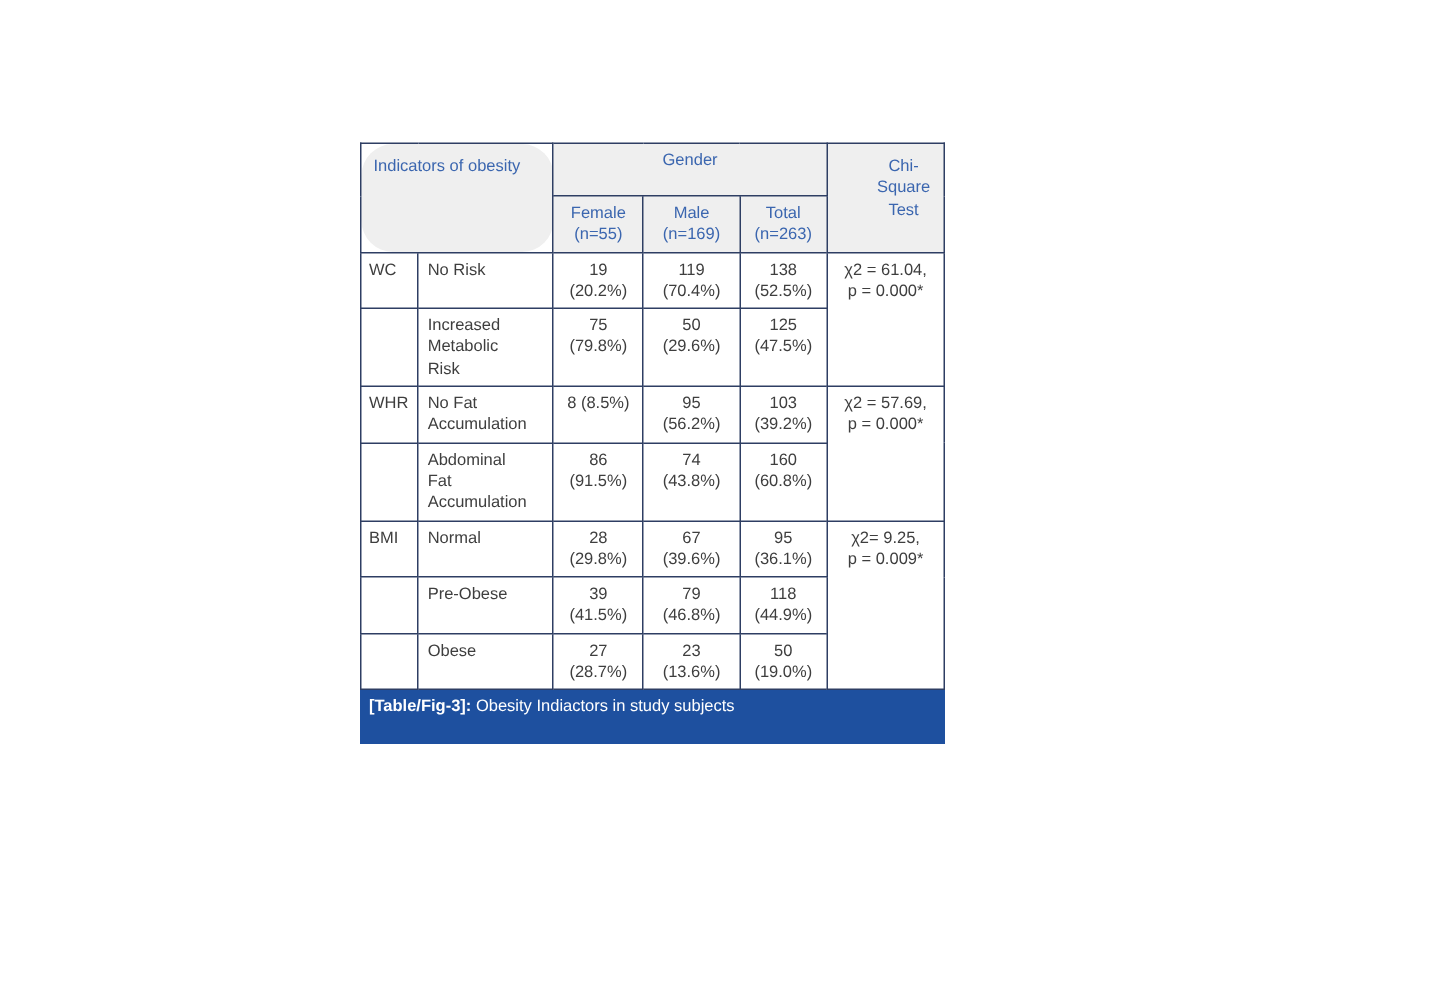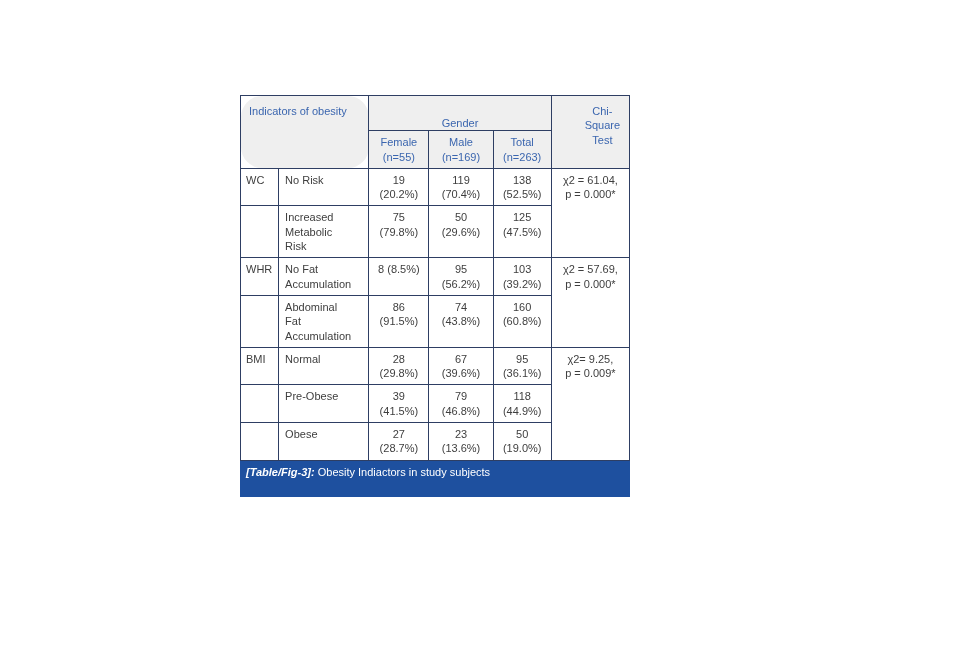--- a/index.html
+++ b/index.html
@@ -32,21 +32,21 @@
     color: #3b66af;
     font-weight: normal;
   }
 
   .fig-table td {
     background: #ffffff;
     color: #3e3e3e;
   }
 
   th.ind-head   { text-align: left; padding: 8px 6px 4px 8px; border-radius: 21px; }
-  th.gender-head{ text-align: center; padding-top: 20px; }
+  th.gender-head{ text-align: center; padding-top: 4px; }
   th.chi-head   { text-align: center; padding-top: 8px; padding-left: 24px; }
   th.sub-head   { text-align: center; padding: 4px 2px; }
 
   td.cell-indicator { text-align: left; padding: 4px 2px 4px 5px; margin-left: 27px; }
   td.cell-category  { text-align: left; padding: 4px 2px 4px 6px; }
   td.cell-num       { text-align: center; padding: 4px 2px; }
   td.cell-chi       { text-align: center; padding: 4px 2px; }
 
   tr.hr1 { height: 35px; }
   tr.hr2 { height: 33px; }
@@ -56,21 +56,21 @@
 
   .caption {
     width: 390px;
     min-height: 36px;
     background: #1e509f;
     color: #ffffff;
     font-size: 11px;
     line-height: 1.35;
     padding: 4px 8px 5px 6px;
   }
-  .caption .tag { font-weight: bold; font-style: italic; }
+  .caption .tag { font-weight: bold; }
 </style>
 </head>
 <body>
 
 <div class="fig-wrap">
 
   <table class="fig-table">
     <colgroup>
       <col style="width:38px">
         <col style="width:90px">

